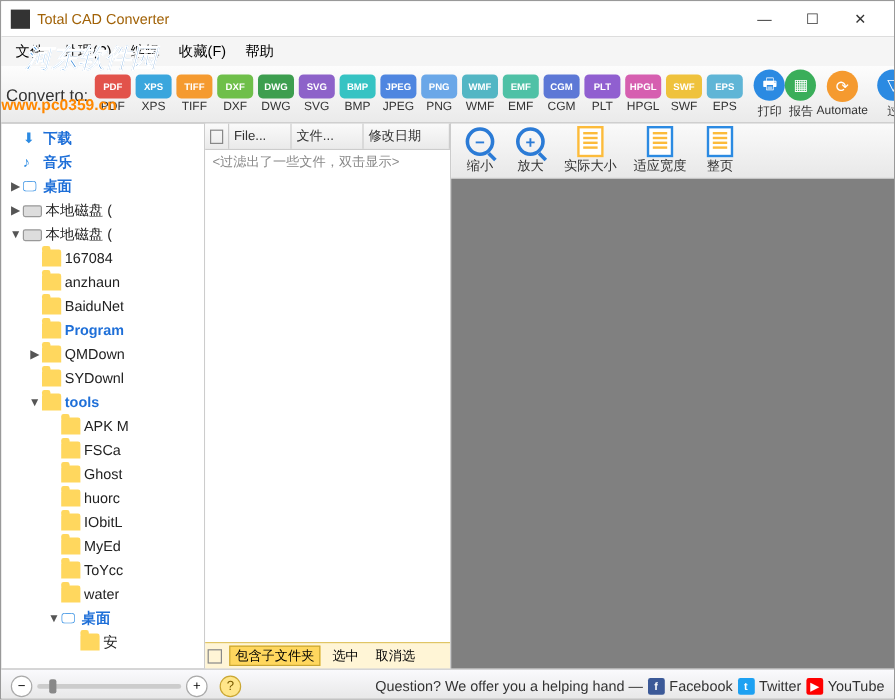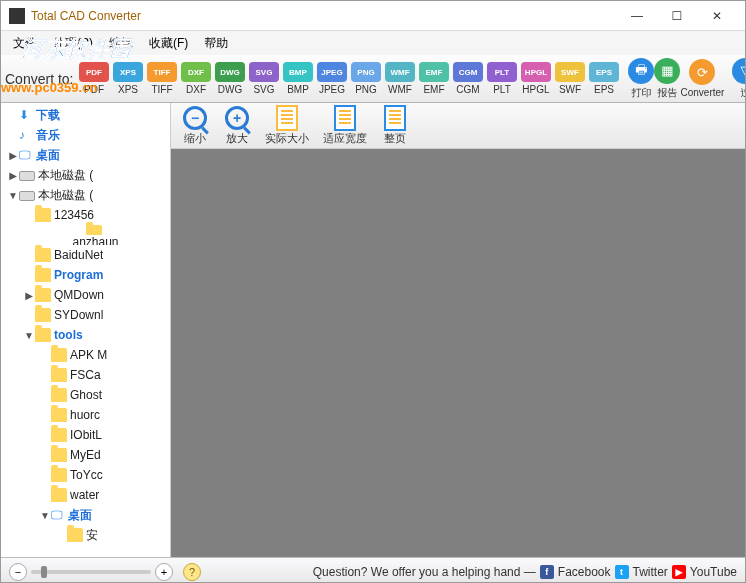--- a/index.html
+++ b/index.html
@@ -165,21 +165,21 @@
   <div class="tool-btn">
     <div class="tool-circle" style="background:#2b8ae2">🖶</div>
     <div class="tool-label">打印</div>
   </div>
   <div class="tool-btn">
     <div class="tool-circle" style="background:#3aae5a">▦</div>
     <div class="tool-label">报告</div>
   </div>
   <div class="tool-btn" style="width:50px">
     <div class="tool-circle" style="background:#f59a2f">⟳</div>
-    <div class="tool-label">Converter</div>
+    <div class="tool-label">Automate</div>
   </div>
   <div class="tool-sep"></div>
   <div class="tool-btn">
     <div class="tool-circle" style="background:#2b8ae2">▽</div>
     <div class="tool-label">过</div>
   </div>
 </div>
 
 <div class="main">
 
@@ -206,23 +206,23 @@
           <span class="tree-label ">本地磁盘 (</span>
         </div>
         <div class="tree-item" style="padding-left: 4px;">
           <span class="arrow">▼</span>
           <div class="disk-icon"></div>
           <span class="tree-label ">本地磁盘 (</span>
         </div>
         <div class="tree-item" style="padding-left: 20px;">
           <span class="arrow"></span>
           <div class="folder-icon"></div>
-          <span class="tree-label ">123456</span>
-        </div>
-        <div class="tree-item" style="padding-left: 20px; flex-direction: column;">
+          <span class="tree-label ">167084</span>
+        </div>
+        <div class="tree-item" style="padding-left: 20px;">
           <span class="arrow"></span>
           <div class="folder-icon"></div>
           <span class="tree-label ">anzhaun</span>
         </div>
         <div class="tree-item" style="padding-left: 20px;">
           <span class="arrow"></span>
           <div class="folder-icon"></div>
           <span class="tree-label ">BaiduNet</span>
         </div>
         <div class="tree-item" style="padding-left: 20px;">
@@ -291,20 +291,39 @@
           <span class="tree-label blue">桌面</span>
         </div>
         <div class="tree-item" style="padding-left: 52px;">
           <span class="arrow"></span>
           <div class="folder-icon"></div>
           <span class="tree-label ">安</span>
         </div>
       </div>
   </div>
 
+  <div class="list-pane">
+    <div class="list-header">
+      <div class="list-col" style="width:20px">
+          <div class="chk"></div>
+        </div>
+      <div class="list-col" style="width:52px">File...</div>
+      <div class="list-col" style="width:60px">文件...</div>
+      <div class="list-col" style="width:72px">修改日期</div>
+    </div>
+    <div class="list-body">
+      <div class="filter-hint">&lt;过滤出了一些文件，双击显示&gt;</div>
+    </div>
+    <div class="list-footer">
+      <div class="chk"></div>
+      <div class="footer-btn active">包含子文件夹</div>
+      <div class="footer-btn">选中</div>
+      <div class="footer-btn">取消选</div>
+    </div>
+  </div>
 
   <div class="preview-pane">
     <div class="preview-toolbar">
       <div class="pv-btn">
         <div class="pv-icon">
             <div class="mag">−</div>
           </div>
         <div class="pv-label">缩小</div>
       </div>
       <div class="pv-btn">

